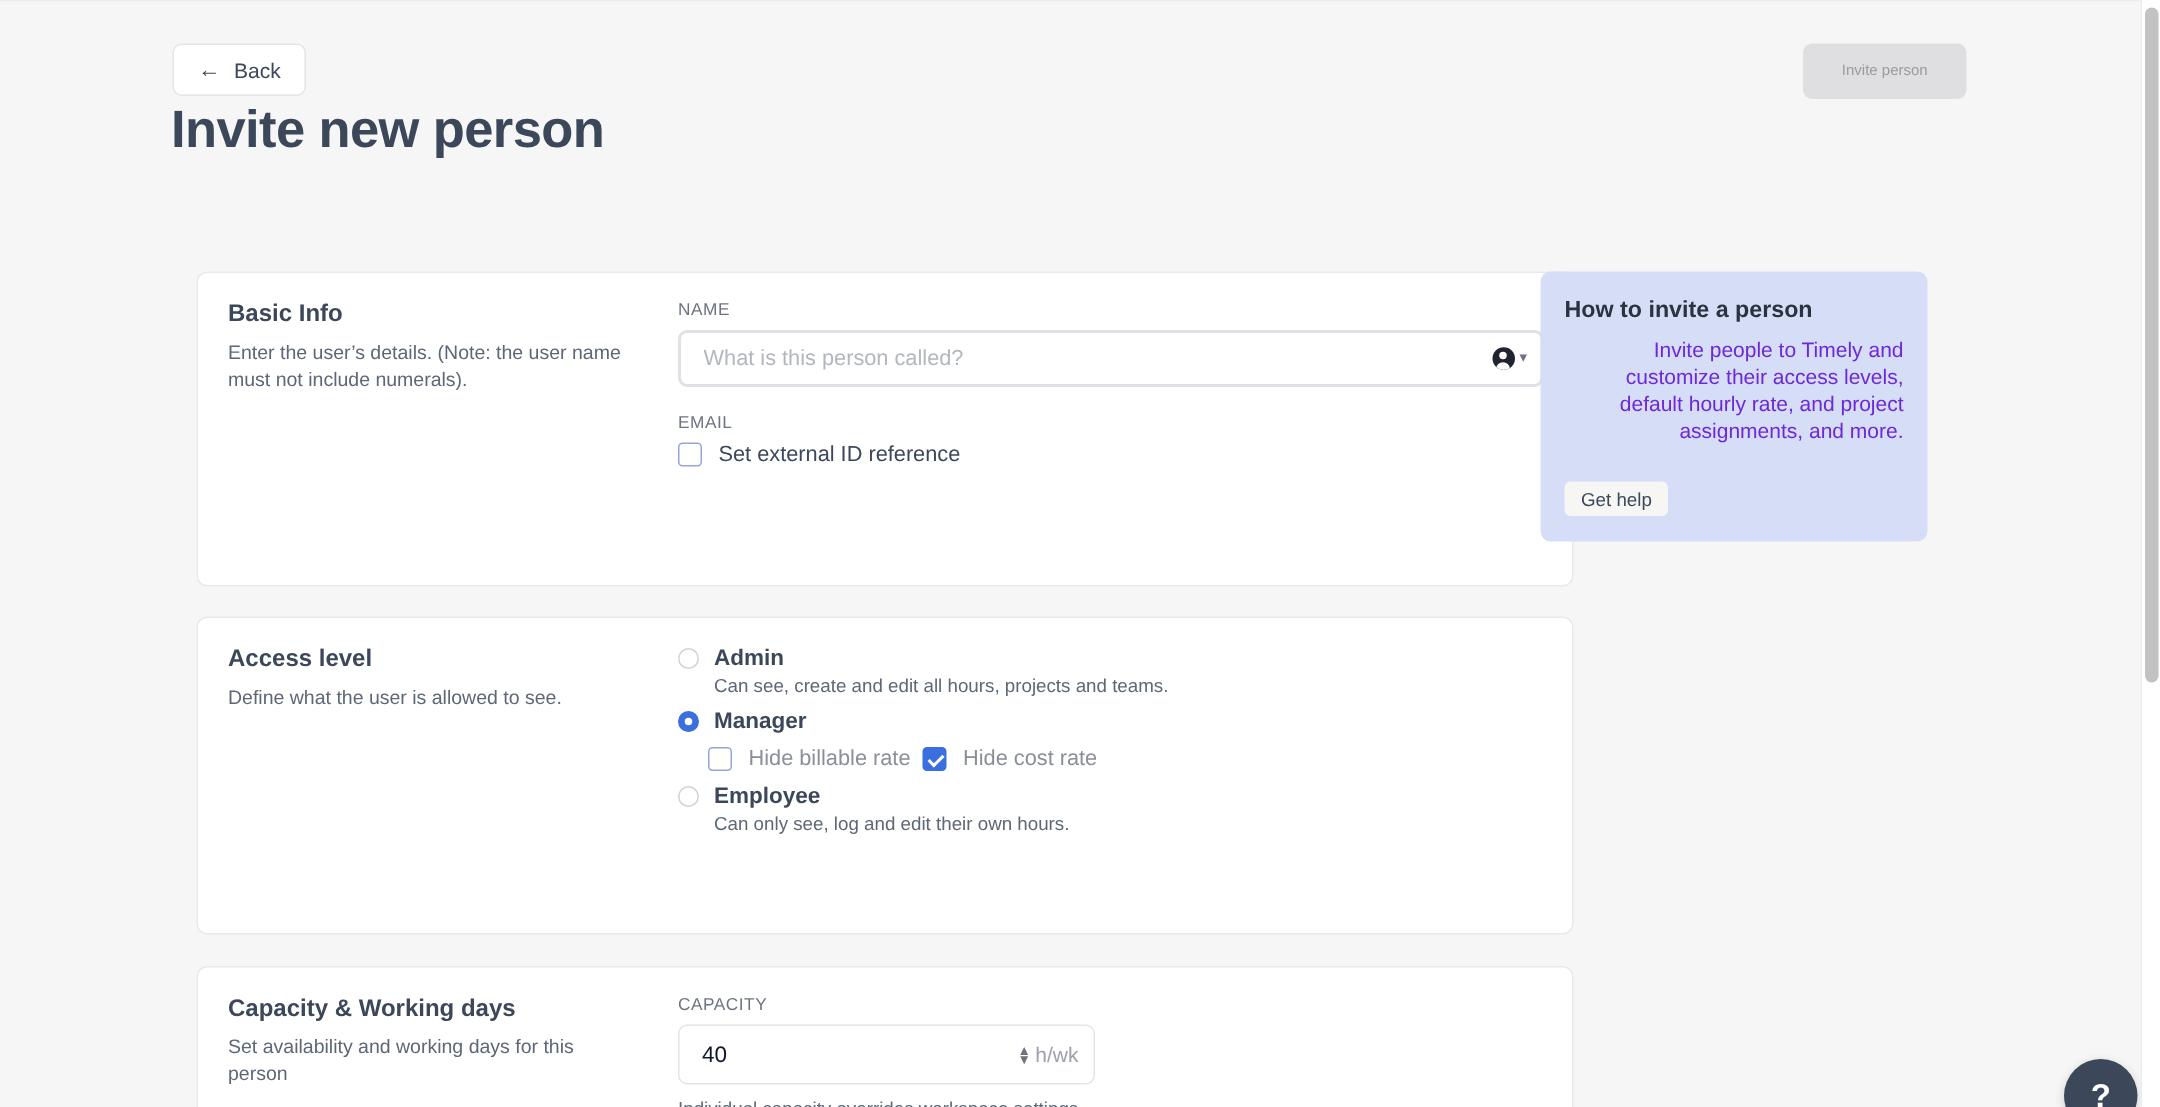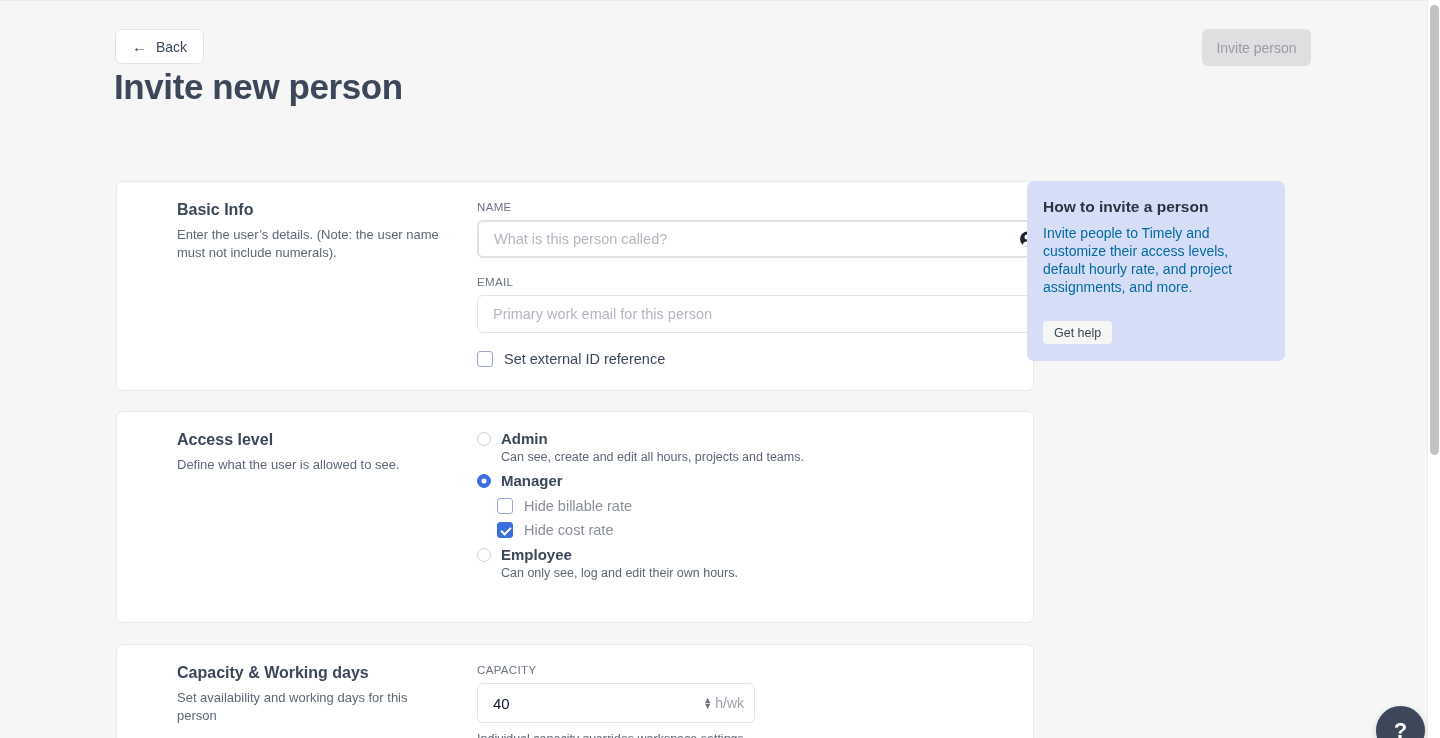--- a/index.html
+++ b/index.html
@@ -97,47 +97,46 @@
   .invite-button {
     position: absolute;
     left: 1087px;
     top: 0;
     width: 109px;
     height: 37px;
     background: #dfdfe1;
     border: none;
     border-radius: 6px;
     color: #9a9aa3;
-    font-size: 14px;
+    font-size: 10px;
     font-family: "Liberation Sans", sans-serif;
     cursor: default;
     display: flex;
     align-items: center;
     justify-content: center;
   }
 
   .page-title {
     position: absolute;
     top: 67px;
     left: 114px;
     font-size: 35px;
     font-weight: bold;
     letter-spacing: -0.4px;
     color: #3c4859;
   }
 
   
   .card {
     position: absolute;
-    left: 116px;
+    left: 131px;
     width: 918px;
     background: #ffffff;
     border: 1px solid #e8e9ec;
     border-radius: 7px;
-    padding-left: 40px;
   }
   .card-basic    { top: 181px; height: 210px; }
   .card-access   { top: 411px; height: 212px; }
   .card-capacity { top: 644px; height: 140px; }
 
   .card-inner {
     position: relative;
     height: 100%;
   }
 
@@ -316,21 +315,20 @@
     color: #3c4859;
   }
   .radio-desc {
     font-size: 12.5px;
     color: #5d6776;
     margin: 3px 0 0 24px;
   }
   .sub-options {
     margin: 9px 0 6px 20px;
     display: flex;
-    flex-direction: column;
     gap: 8px;
   }
 
   
   .cap-input-wrap {
     position: relative;
     width: 278px;
     height: 40px;
   }
   .cap-input {
@@ -385,21 +383,22 @@
   }
   .help-title {
     font-size: 15.5px;
     font-weight: bold;
     color: #2b3240;
     margin-bottom: 8px;
   }
   .help-body {
     font-size: 14px;
     line-height: 18px;
-    color: #0369a1;
+    color: #6d28d9;
+    text-align: right;
   }
   .help-btn {
     position: absolute;
     left: 16px;
     bottom: 17px;
     height: 23px;
     padding: 0 11px;
     background: #f6f6f4;
     border: none;
     border-radius: 4px;
@@ -462,23 +461,20 @@
           <div class="field-label">NAME</div>
           <div class="input-wrap">
             <input class="text-input focused" type="text" value="" placeholder="What is this person called?" style="">
             <span class="avatar-picker">
               <span class="avatar-dot"></span>
               <span class="chev">▾</span>
             </span>
           </div>
 
           <div class="field-label">EMAIL</div>
-          <div class="input-wrap">
-            <input class="text-input" type="text" value="" placeholder="Primary work email for this person" style="">
-          </div>
 
           <div class="check-row">
             <span class="cbox"></span>
             <span class="cbox-label">Set external ID reference</span>
           </div>
 
         </div>
       </div>
     </section>
 

